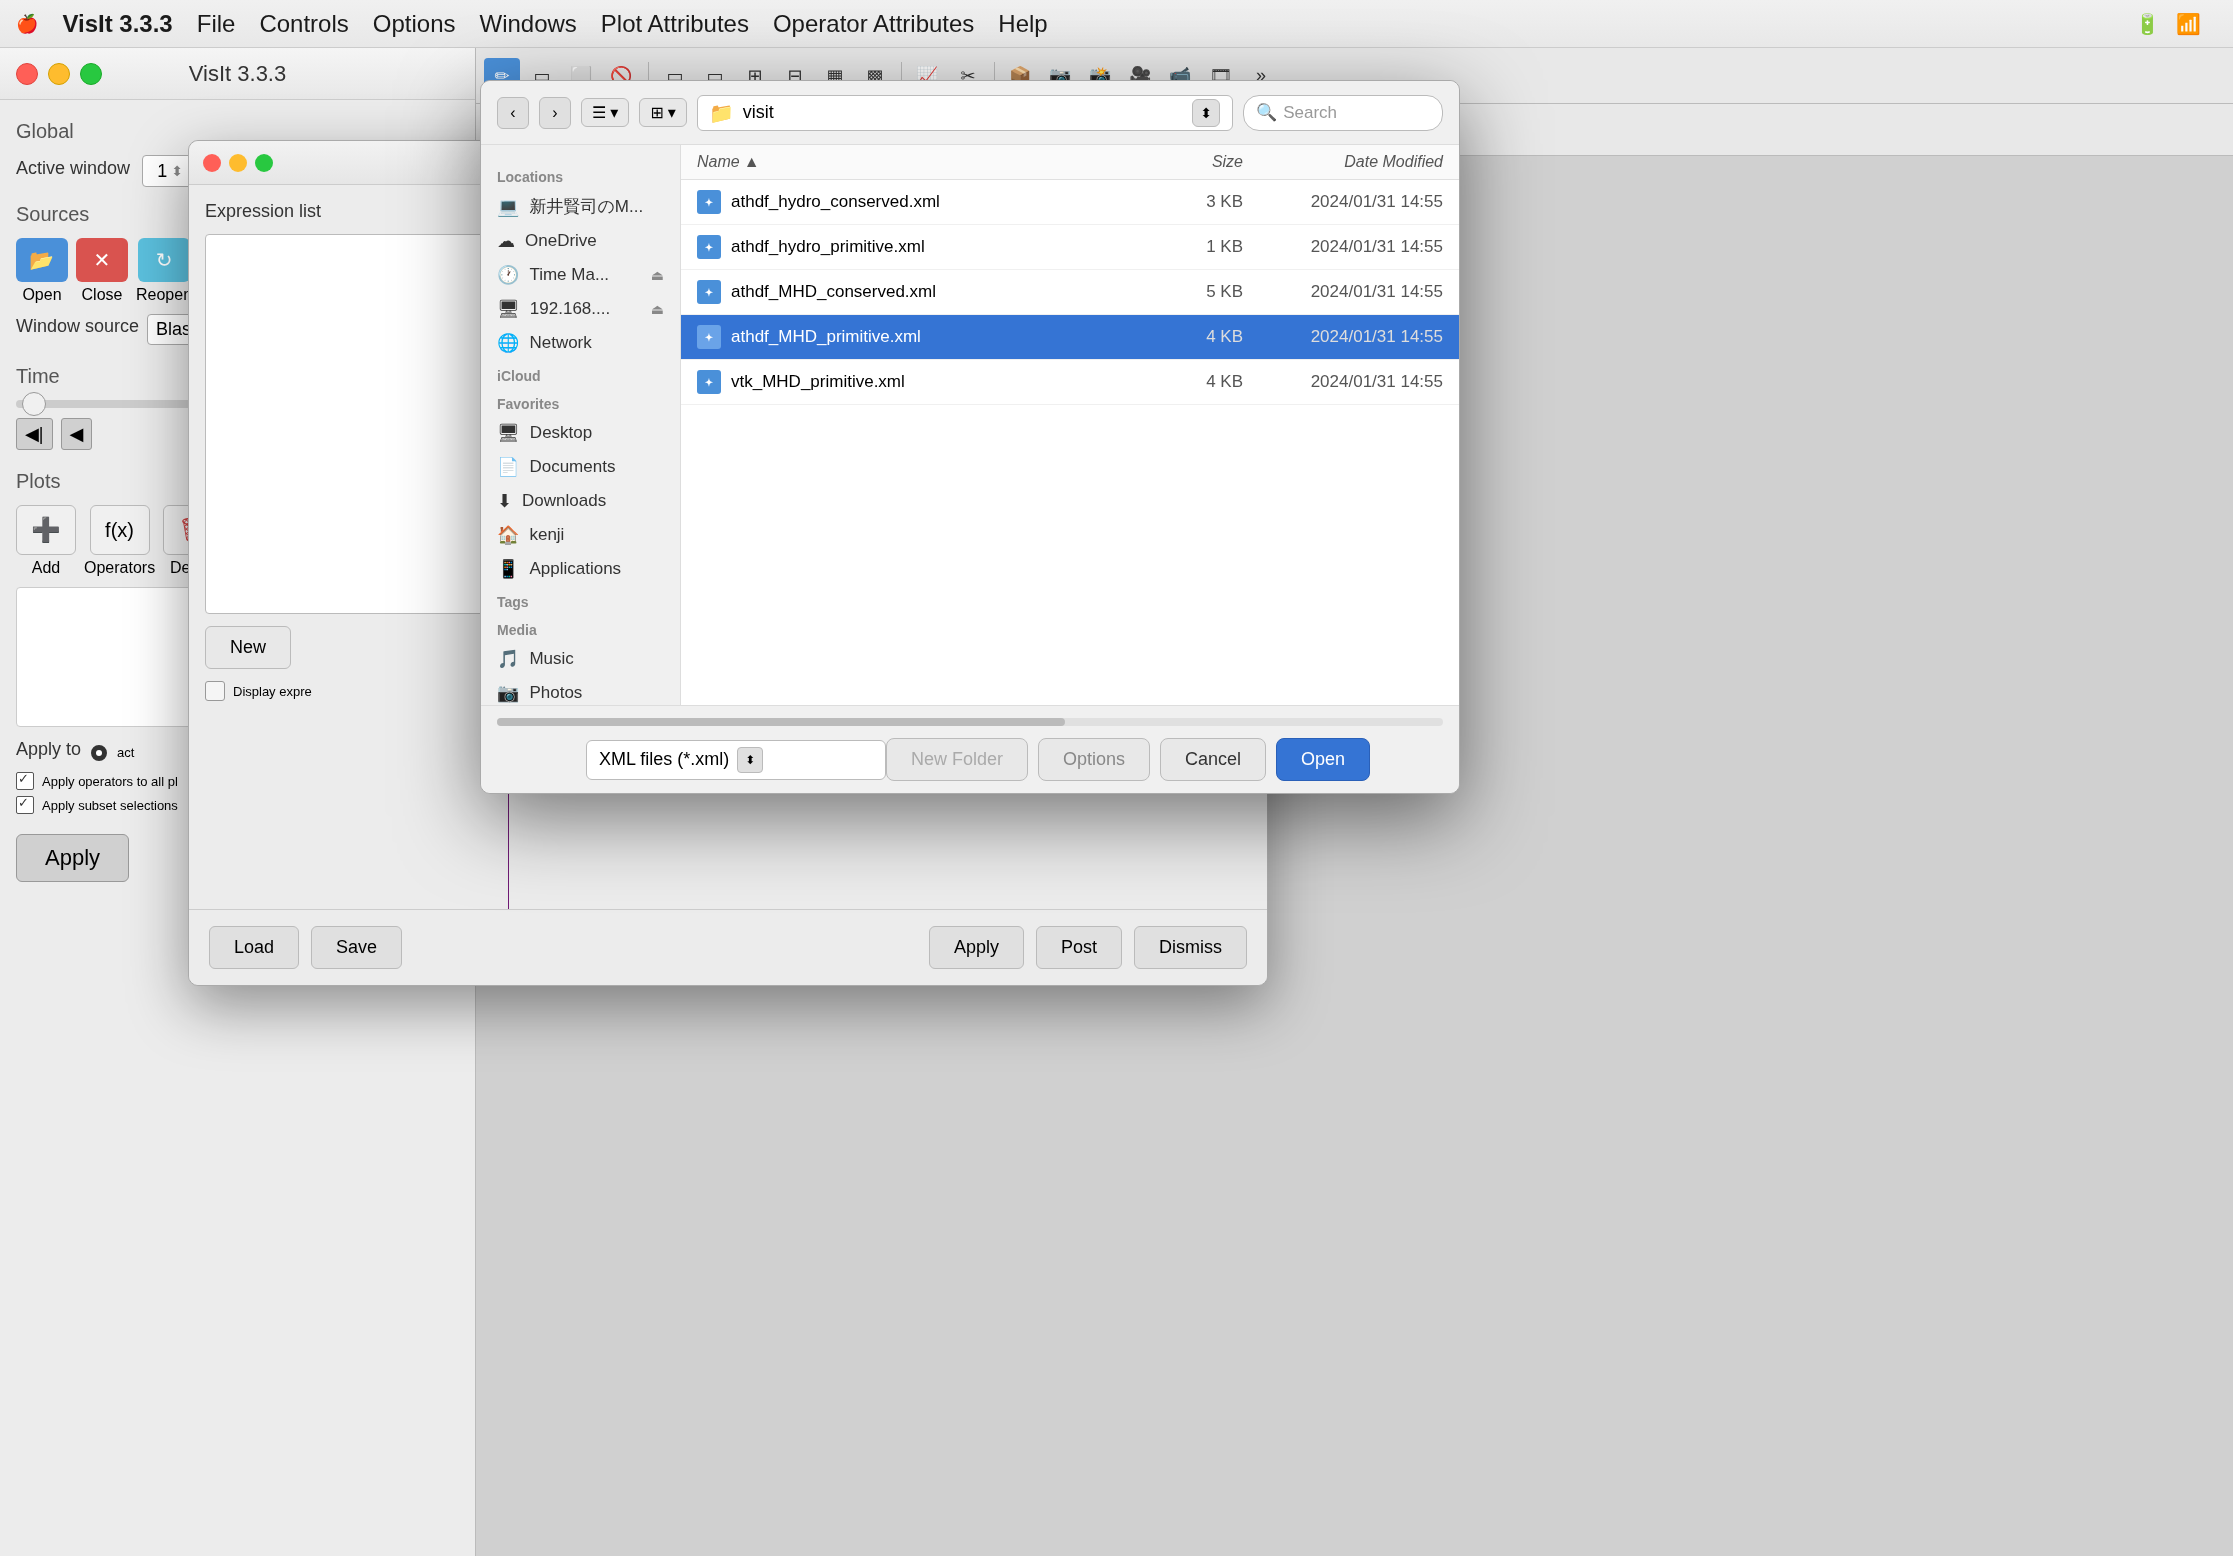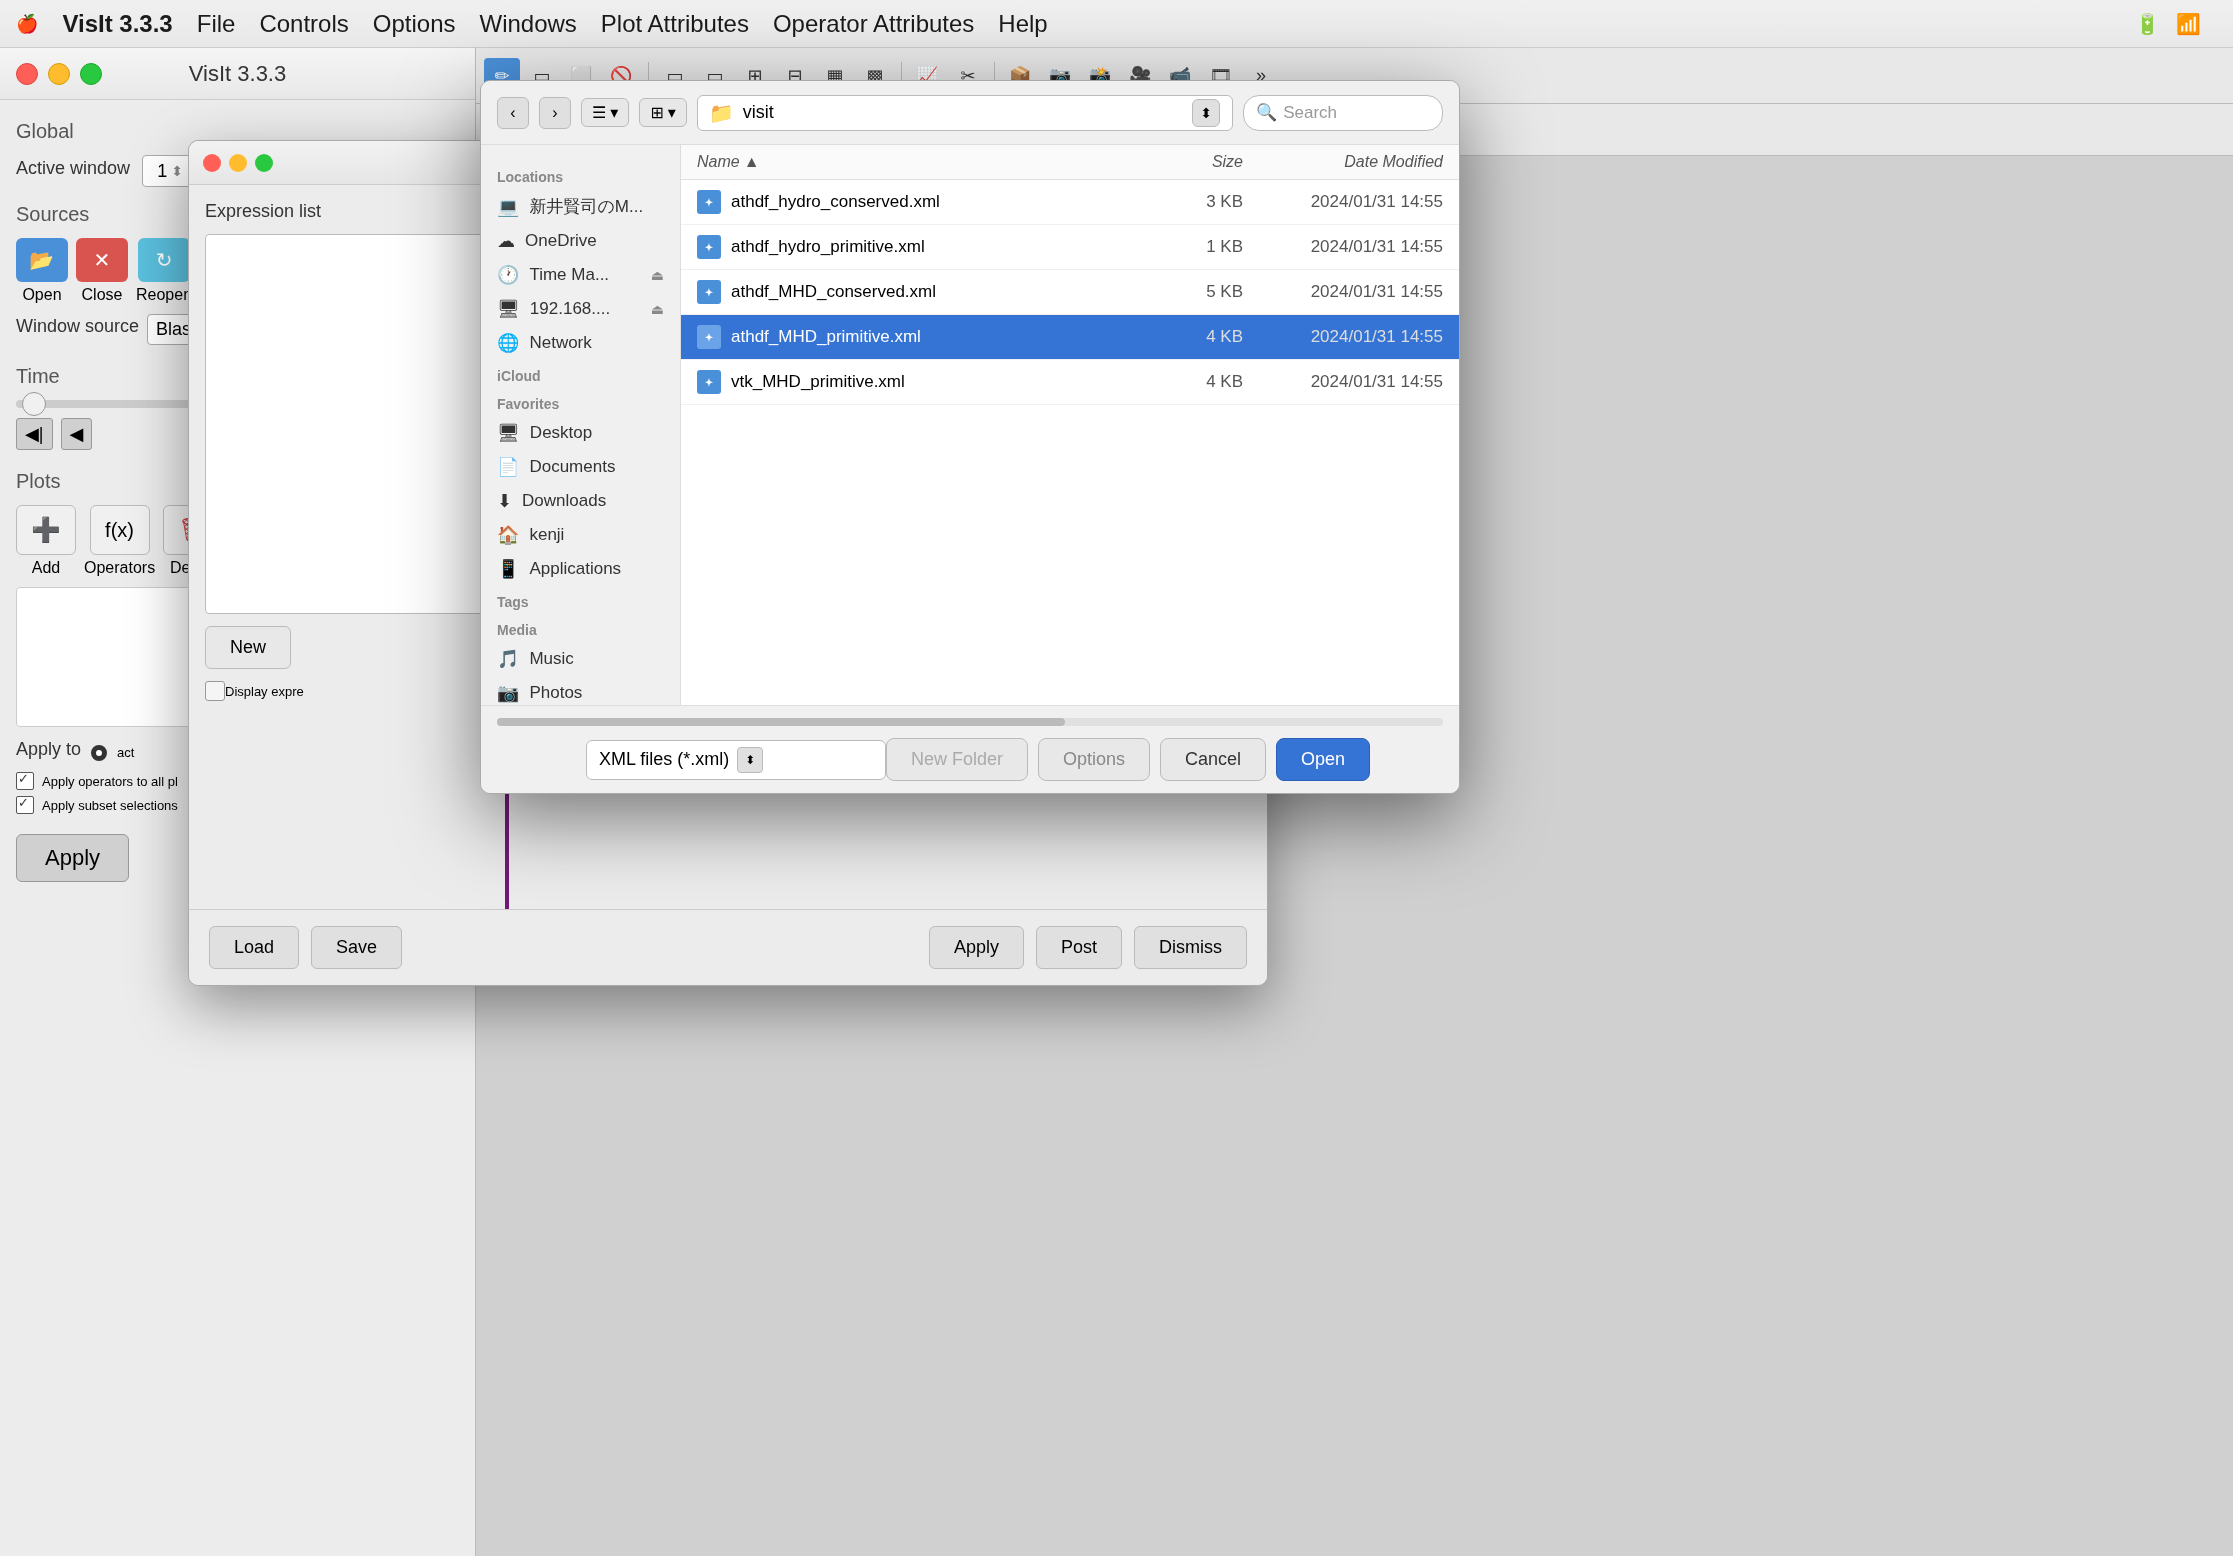--- a/index.html
+++ b/index.html
@@ -347,21 +347,21 @@
       flex-direction: column;
       height: 800px;
     }
     .dialog-columns {
       display: flex;
       flex: 1;
       border-bottom: 1px solid #ccc;
     }
     .dialog-left {
       width: 320px;
-      border-right: 4px solid #701a75;
+      border-right: 1px solid #701a75;
       padding: 16px;
     }
     .dialog-col-header {
       font-size: 18px;
       color: #333;
       font-weight: 500;
       margin-bottom: 12px;
     }
     .expression-list-area {
       background: white;
@@ -812,21 +812,21 @@
   </div>
 
   <div class="dialog-body">
     <div class="dialog-columns">
       <div class="dialog-left">
         <div class="dialog-col-header">Expression list</div>
         <div class="expression-list-area"></div>
         <div style="margin-top:12px;">
           <button class="dialog-btn dialog-btn-new">New</button>
         </div>
-        <div style="margin-top:12px; display:flex; align-items:center; ">
+        <div style="margin-top:12px; display:flex; align-items:center; gap:8px;">
           <div class="checkbox-rect"></div>
           <span>Display expre</span>
         </div>
       </div>
       <div class="dialog-right">
         <div class="dialog-col-header">Definition</div>
       </div>
     </div>
 
     <div class="dialog-footer">

